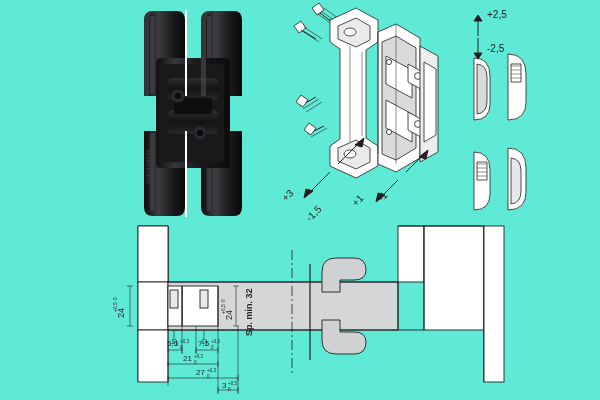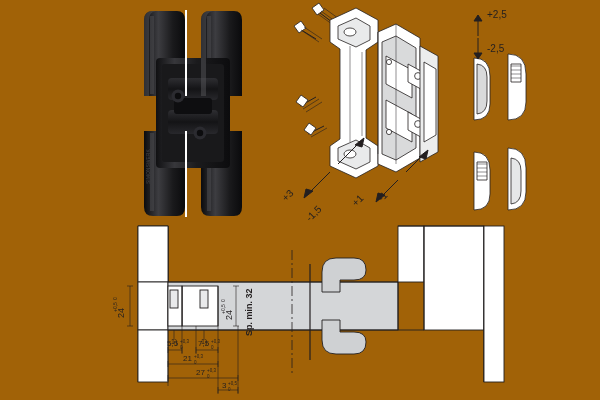--- a/index.html
+++ b/index.html
@@ -11,21 +11,21 @@
     width: 600px;
     height: 400px;
     font-family: "Liberation Sans", sans-serif;
     overflow: hidden;
     position: relative;
   }
   #sheet {
     position: relative;
     width: 600px;
     height: 400px;
-    background: #a16207;
+    background: #5eead4;
   }
   .panel {
     position: absolute;
   }
   svg { display: block; }
 </style>
 </head>
 <body>
 
 <div id="sheet">

